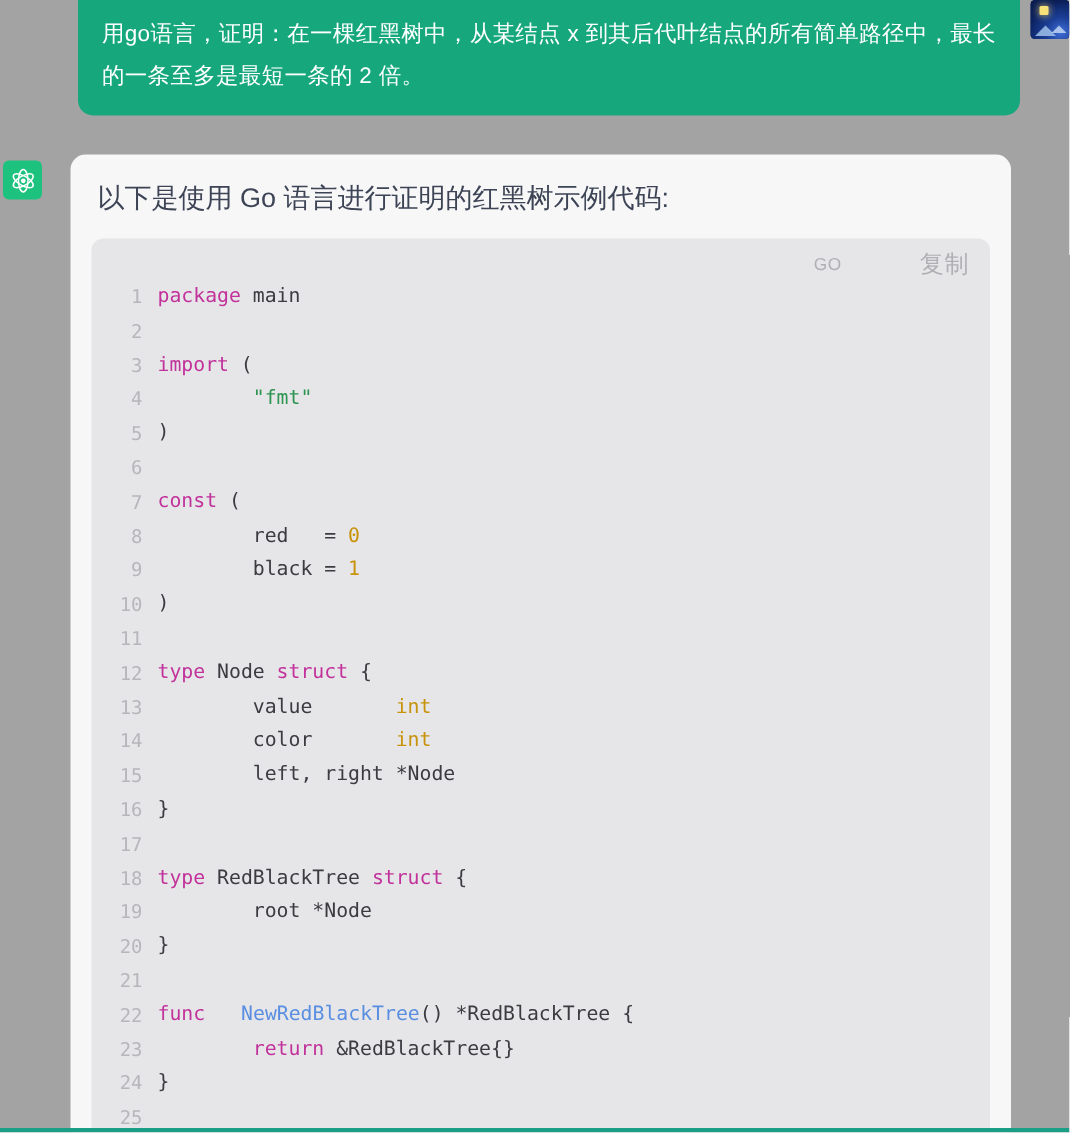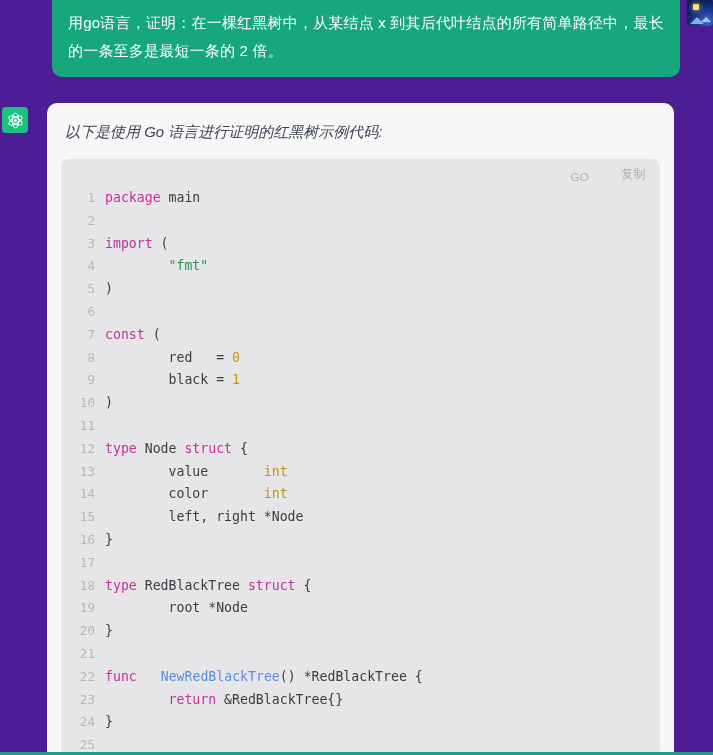--- a/index.html
+++ b/index.html
@@ -12,21 +12,21 @@
     height: 755px;
     overflow: hidden;
     font-family: "Liberation Sans", "DejaVu Sans", sans-serif;
     position: relative;
   }
 
   
   .chat {
     position: absolute;
     inset: 0;
-    background: #4c1d95;
+    background: #a3a3a3;
     overflow: hidden;
   }
 
   
   .user-turn {
     display: flex;
     align-items: flex-start;
     justify-content: flex-end;
     padding: 0 0 0 0;
   }
@@ -109,48 +109,47 @@
   .assistant-card {
     margin-left: 19px;
     background: #f7f7f8;
     border-radius: 10px;
     width: 627px;
     box-sizing: border-box;
     padding: 18px 14px 0 14px;
     min-height: 660px;
   }
   .assistant-intro {
-    font-size: 15px;
+    font-size: 18px;
     color: #3d4455;
     line-height: 22px;
     padding: 0 2px 16px 4px;
-    font-style: italic;
   }
 
   
   .code-block {
     background: #e6e6e8;
     border-radius: 8px 8px 0 0;
     position: relative;
     padding-top: 28px;
     overflow: hidden;
   }
   .code-head {
     position: absolute;
     top: 7px;
     right: 14px;
     display: flex;
-    align-items: flex-end;
-    gap: 32px;
+    align-items: center;
+    gap: 16px;
     font-size: 11.5px;
     color: #b0b0b4;
     letter-spacing: .4px;
   }
   .code-lang { text-transform: uppercase; }
-  .code-copy { color: #b0b0b4; cursor: pointer; font-size: 12px; }
+  .code-copy { color: #b0b0b4; cursor: pointer; font-size: 16px; margin-left: 36px; }
 
   .code-body {
     font-family: "DejaVu Sans Mono", "Liberation Mono", monospace;
     font-size: 13.2px;
     line-height: 22.8px;
     padding: 0 0 6px 0;
     white-space: pre;
   }
   .code-line {
     display: flex;

